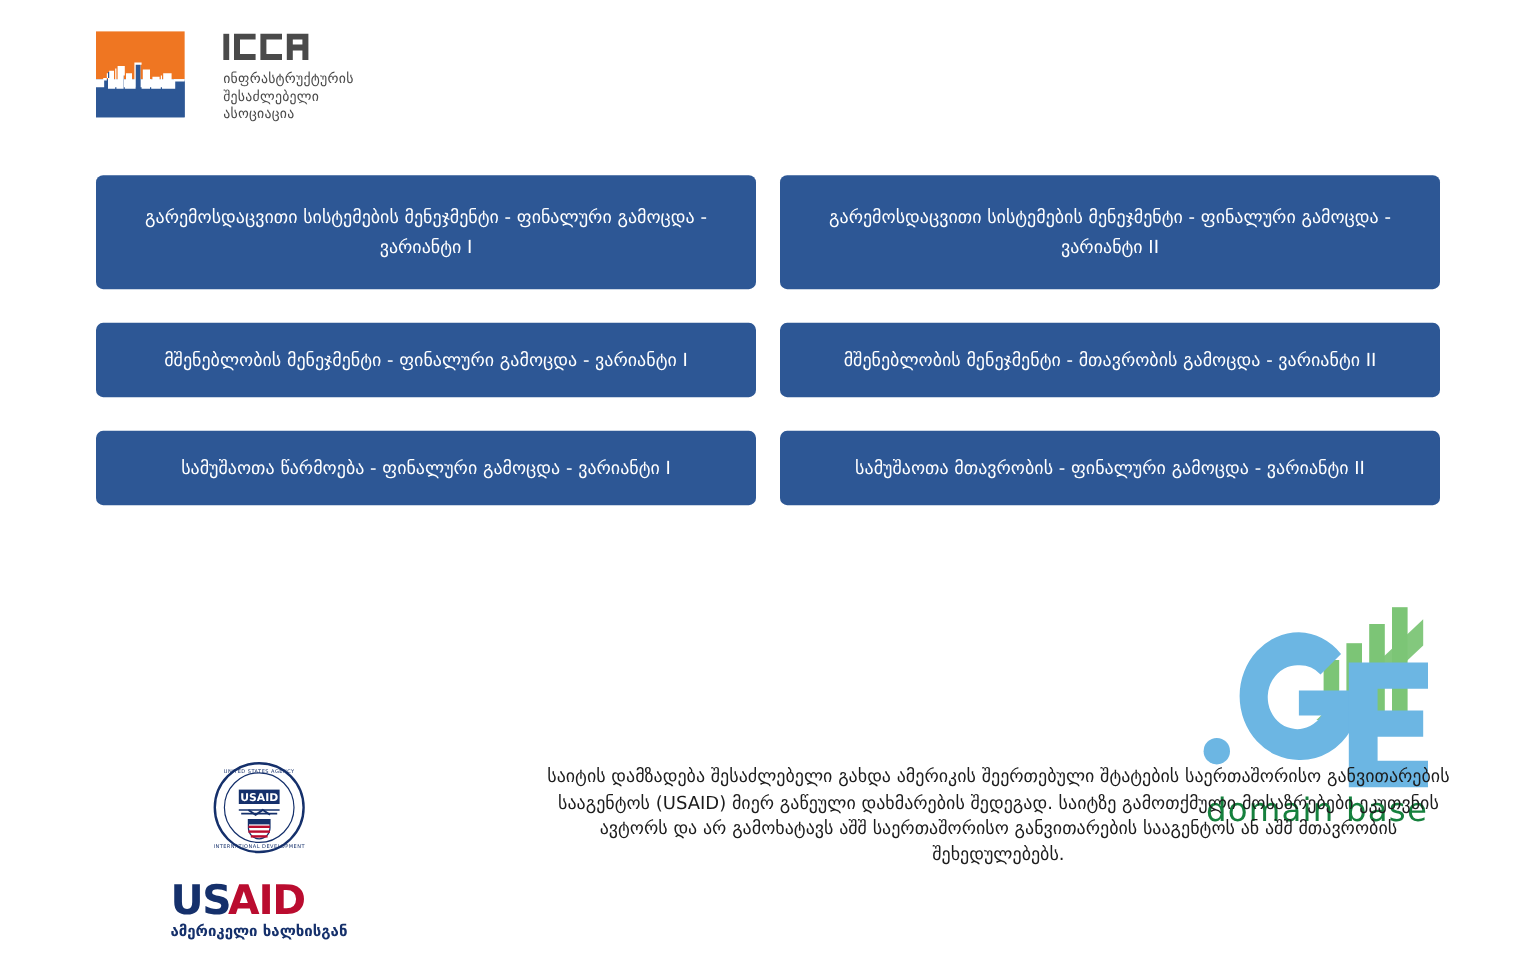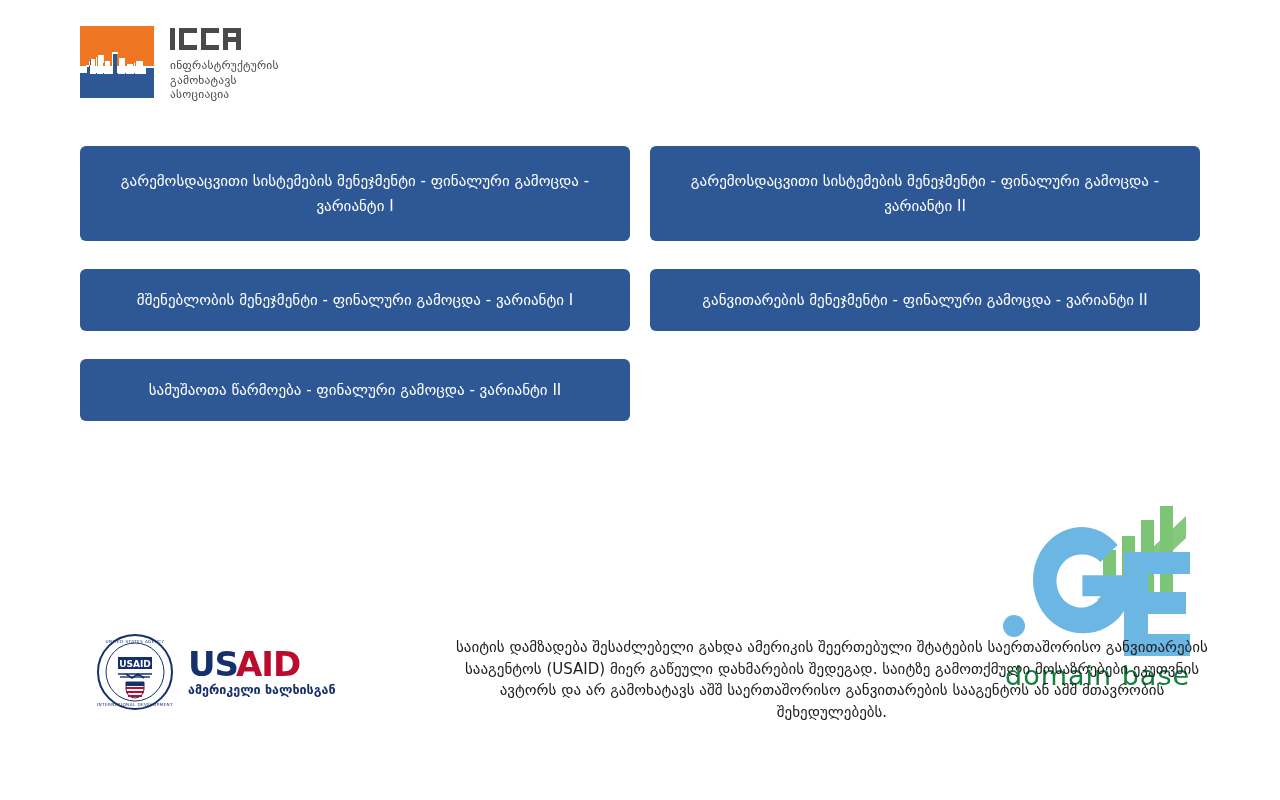--- a/index.html
+++ b/index.html
@@ -18,21 +18,21 @@
     overflow: hidden;
   }
 
   
   .site-header {
     position: absolute;
     left: 80px;
     top: 26px;
     display: flex;
     align-items: flex-start;
-    gap: 16px;
+    gap: 32px;
   }
   .logo-mark {
     width: 74px;
     height: 72px;
     flex: 0 0 74px;
     display: block;
   }
   .logo-text-block {
     padding-top: 2px;
   }
@@ -108,20 +108,21 @@
   
   .usaid-block {
     position: absolute;
     left: 96px;
     top: 634px;
     width: 240px;
     height: 80px;
     display: flex;
     align-items: center;
     gap: 14px;
+    flex-direction: column;
   }
   .usaid-seal { flex: 0 0 78px; }
   .usaid-words { display: block; }
 
   .footer-note {
     position: absolute;
     left: 452px;
     top: 622px;
     width: 760px;
     font-family: "DejaVu Sans", "Liberation Sans", sans-serif;
@@ -188,47 +189,50 @@
           <path d="M9,0 h18 v5 h-13 v12 h13 v5 h-18 z"></path>
 
           <path d="M31,0 h18 v5 h-13 v12 h13 v5 h-18 z"></path>
 
           <path d="M53,22 v-22 h18 v22 h-5 v-8 h-8 v8 z M58,9 h8 v-4 h-8 z"></path>
         </g>
       </svg>
     </div>
     <div class="logo-sub">
       <span>ინფრასტრუქტურის</span>
-      <span>გამოხატავს</span>
+      <span>შესაძლებელი</span>
       <span>ასოციაცია</span>
     </div>
   </div>
 </div>
 
 <div class="exam-grid">
 
   <a class="exam-btn tall" href="#">
     <span>გარემოსდაცვითი სისტემების მენეჯმენტი - ფინალური გამოცდა - ვარიანტი I</span>
   </a>
 
   <a class="exam-btn tall" href="#">
     <span>გარემოსდაცვითი სისტემების მენეჯმენტი - ფინალური გამოცდა - ვარიანტი II</span>
   </a>
 
   <a class="exam-btn" href="#">
     <span>მშენებლობის მენეჯმენტი - ფინალური გამოცდა - ვარიანტი I</span>
   </a>
 
   <a class="exam-btn" href="#">
-    <span>განვითარების მენეჯმენტი - ფინალური გამოცდა - ვარიანტი II</span>
-  </a>
-
-
-  <a class="exam-btn" href="#">
-    <span>სამუშაოთა წარმოება - ფინალური გამოცდა - ვარიანტი II</span>
+    <span>მშენებლობის მენეჯმენტი - მთავრობის გამოცდა - ვარიანტი II</span>
+  </a>
+
+  <a class="exam-btn" href="#">
+    <span>სამუშაოთა წარმოება - ფინალური გამოცდა - ვარიანტი I</span>
+  </a>
+
+  <a class="exam-btn" href="#">
+    <span>სამუშაოთა მთავრობის - ფინალური გამოცდა - ვარიანტი II</span>
   </a>
 
 </div>
 
 <div class="watermark">
   <svg width="220" height="210" viewBox="0 0 220 210" xmlns="http://www.w3.org/2000/svg" aria-hidden="true">
 
     <g fill="#7cc576">
       <rect x="103" y="52" width="13" height="50"></rect>
       <rect x="122" y="38" width="13" height="64"></rect>

